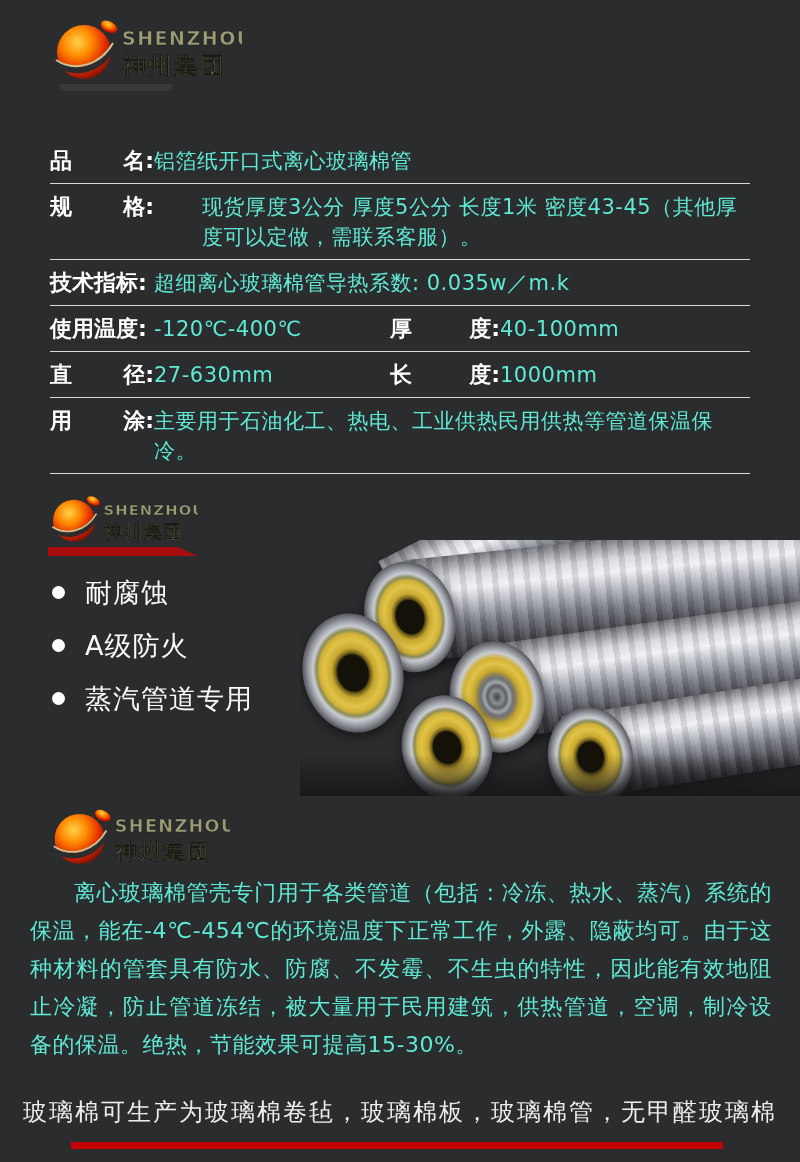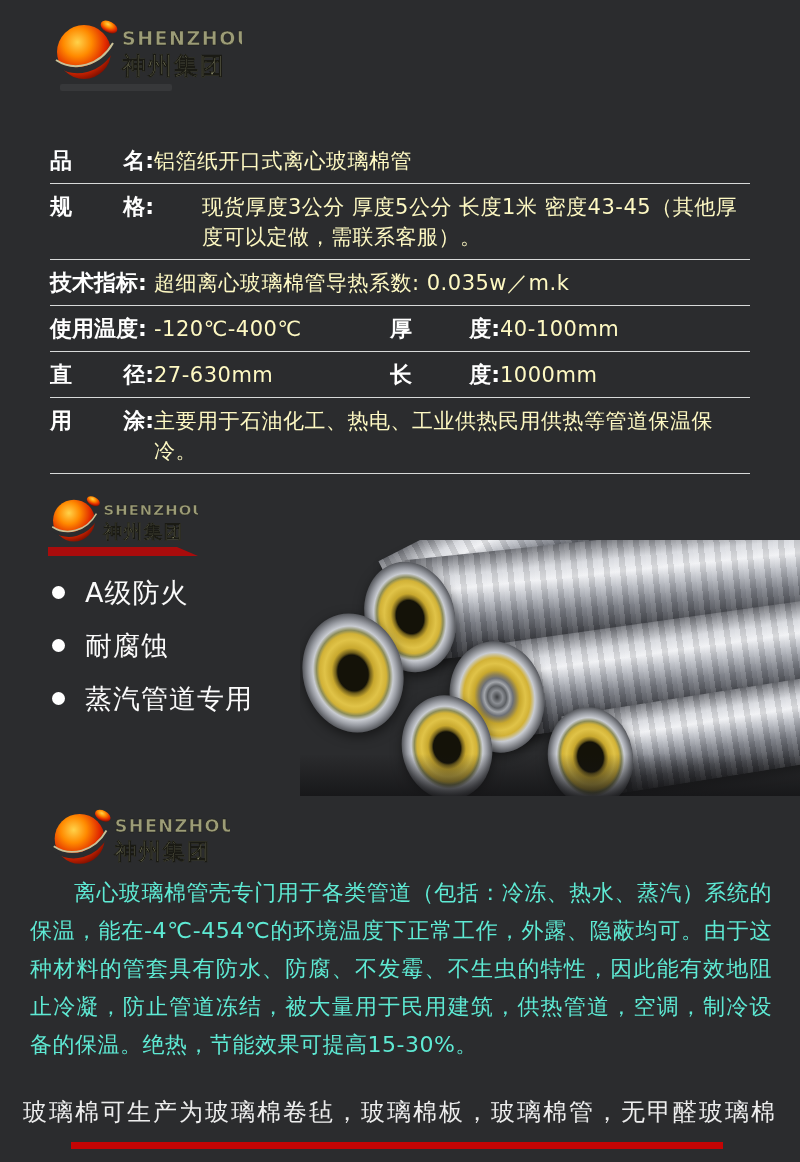--- a/index.html
+++ b/index.html
@@ -16,21 +16,21 @@
               background:rgba(255,255,255,0.06);border-radius:2px;}
 
   
   .spec-table{position:absolute;left:50px;right:50px;top:138px;}
   .spec-row{display:flex;align-items:flex-start;padding:8px 0 7px 0;
             border-bottom:1px solid rgba(255,255,255,0.82);}
   .spec-row:last-child{border-bottom:1px solid rgba(255,255,255,0.82);}
   .lbl{flex:0 0 104px;font-weight:bold;font-size:22px;line-height:30px;white-space:nowrap;}
   .lbl.split{display:flex;justify-content:space-between;}
   .lbl.split i{font-style:normal;}
-  .val{font-size:21px;line-height:30px;color:#fef9c3;letter-spacing:0.5px;}
+  .val{font-size:21px;line-height:30px;color:#5eead4;letter-spacing:0.5px;}
   .cell-pair{display:flex;flex:0 0 auto;}
   .pair-1{width:340px;}
   .pair-2 .lbl{flex:0 0 110px;}
   .row-tall .val{line-height:30px;margin-left:48px;}
 
   
   .headline{position:absolute;left:28px;top:403px;margin:0;
             font-family:"DejaVu Serif","Liberation Serif",serif;
             font-size:56px;font-weight:900;letter-spacing:1px;color:#fdfdfd;}
 
@@ -186,25 +186,25 @@
       <ellipse cx="59" cy="17" rx="9" ry="5.5" transform="rotate(28 59 17)" fill="url(#gSphere)"></ellipse>
       <text class="en" x="72" y="35">SHENZHOU</text>
       <text class="cn" x="72" y="64">神州集团</text>
     </svg>
   </div>
   <div class="accent-bar"></div>
 
   <ul class="features">
     <li>
         <span class="bullet-dot"></span>
-        <span class="feature-text">A级防火</span>
+        <span class="feature-text">耐腐蚀</span>
       </li>
     <li>
         <span class="bullet-dot"></span>
-        <span class="feature-text">耐腐蚀</span>
+        <span class="feature-text">A级防火</span>
       </li>
     <li>
         <span class="bullet-dot"></span>
         <span class="feature-text">蒸汽管道专用</span>
       </li>
   </ul>
 
   <div class="photo">
     <div class="pipe pipe-0"></div>
     <div class="pipe pipe-1"></div>

